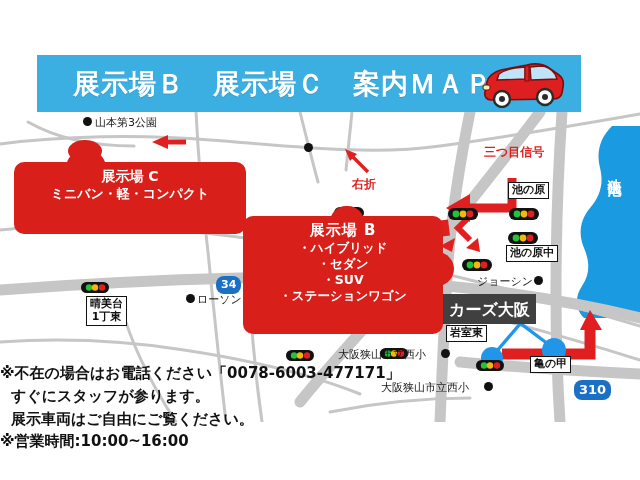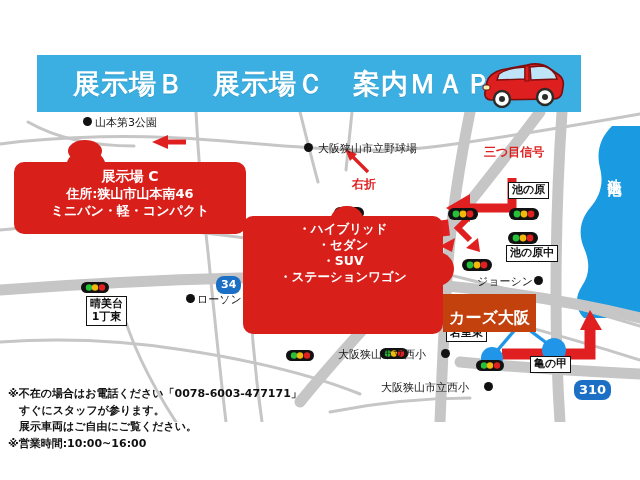--- a/index.html
+++ b/index.html
@@ -175,52 +175,51 @@
     color: #ffffff;
     font-weight: bold;
     font-size: 14px;
     writing-mode: vertical-rl;
     letter-spacing: 2px;
   }
   #cars-osaka-box {
     position: absolute;
     left: 443px;
     top: 294px;
-    background: #c2410c;
+    background: #404040;
     color: #ffffff;
     font-weight: bold;
     font-size: 16px;
-    padding: 14px 6px 3px 6px;
+    padding: 6px 6px 3px 6px;
     letter-spacing: 0px;
     white-space: nowrap;
   }
   .route-shield {
     position: absolute;
     background: #1b6fc4;
     color: #ffffff;
     font-weight: bold;
     border-radius: 8px;
     text-align: center;
     font-size: 11px;
     line-height: 1;
     padding: 3px 5px 4px 5px;
   }
 
   
   #footer-notes {
     position: absolute;
-    left: 8px;
+    left: 0;
     top: 362px;
     width: 300px;
-    font-size: 11px;
+    font-size: 15px;
     font-weight: bold;
     color: #111111;
     line-height: 1.52;
     white-space: nowrap;
-    margin-top: 24px;
   }
   #footer-notes div { white-space: nowrap; }
   .indent { padding-left: 11px; }
 </style>
 </head>
 <body>
 
 <div id="canvas">
 
   <div id="header-banner">
@@ -378,38 +377,37 @@
       </g>
     </svg>
 
     <div class="lake-label" style="right:16px; top:56px;">狭山池</div>
   </div>
 
   <div id="callout-c-dot"></div>
   <div id="callout-c-tail"></div>
   <div class="callout" id="callout-c">
     <span class="callout-line c-title">展示場 C</span>
-    <span class="callout-line">住所:狭山市山本南46</span>
     <span class="callout-line">ミニバン・軽・コンパクト</span>
   </div>
 
   <div id="callout-b-tail"></div>
   <div id="callout-b-tail-r"></div>
   <div class="callout" id="callout-b">
+    <span class="callout-line b-title">展示場 B</span>
     <span class="callout-line">・ハイブリッド</span>
     <span class="callout-line">・セダン</span>
     <span class="callout-line">・SUV</span>
     <span class="callout-line">・ステーションワゴン</span>
   </div>
 
   <div class="dot-mark" style="left:83px; top:117px;"></div>
   <div class="map-label" style="left:95px; top:115px;">山本第3公園</div>
 
   <div class="dot-mark" style="left:304px; top:143px;"></div>
-  <div class="map-label" style="left:318px; top:141px;">大阪狭山市立野球場</div>
 
   <div class="dot-mark" style="left:186px; top:294px;"></div>
   <div class="map-label" style="left:197px; top:292px;">ローソン</div>
 
   <div class="map-label" style="left:477px; top:274px;">ジョーシン</div>
   <div class="dot-mark" style="left:534px; top:276px;"></div>
 
   <div class="map-label" style="left:338px; top:347px;">大阪狭山市立西小</div>
   <div class="dot-mark" style="left:441px; top:349px;"></div>
 

